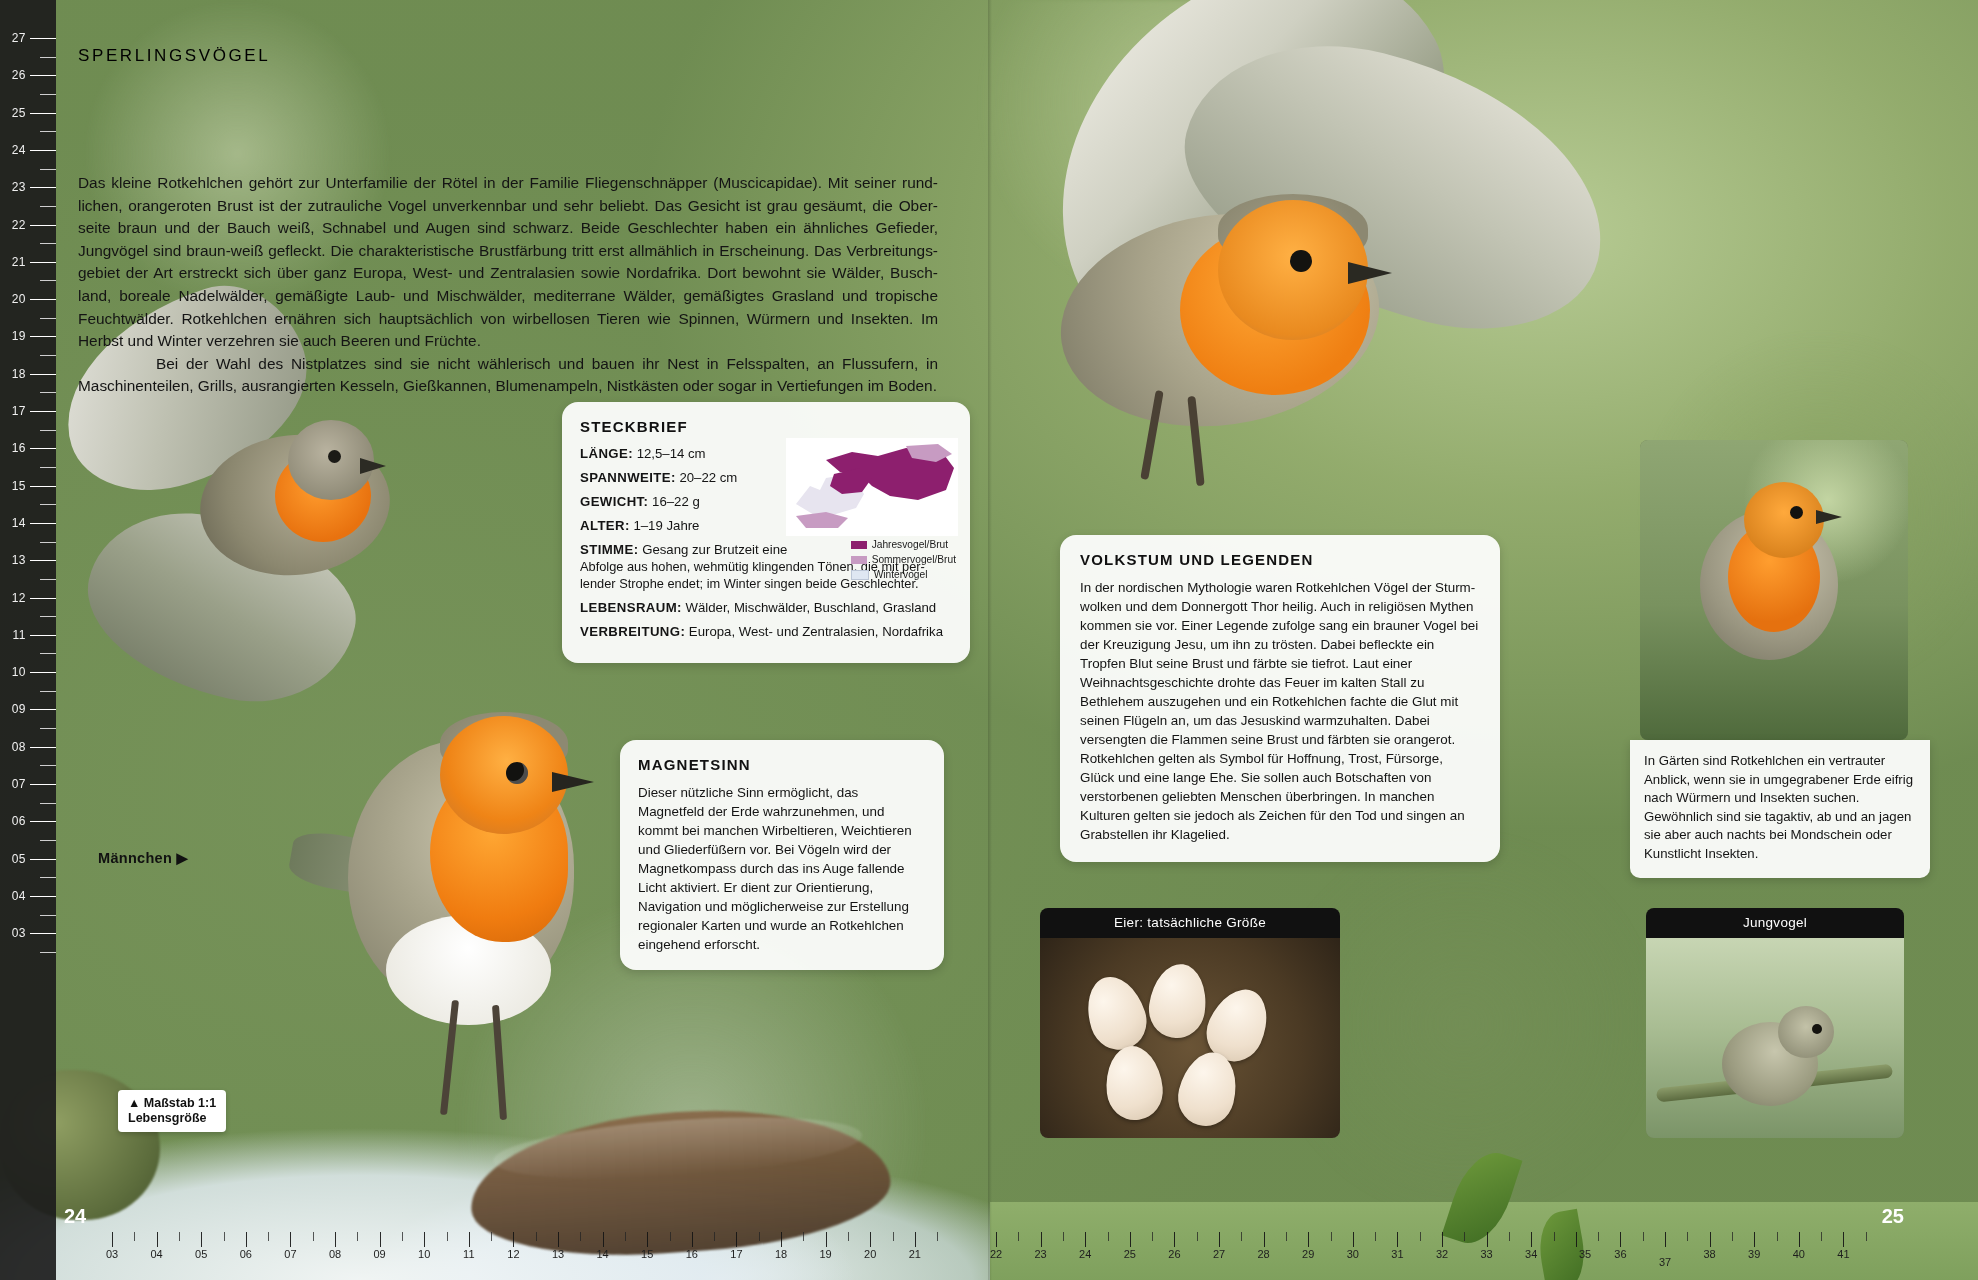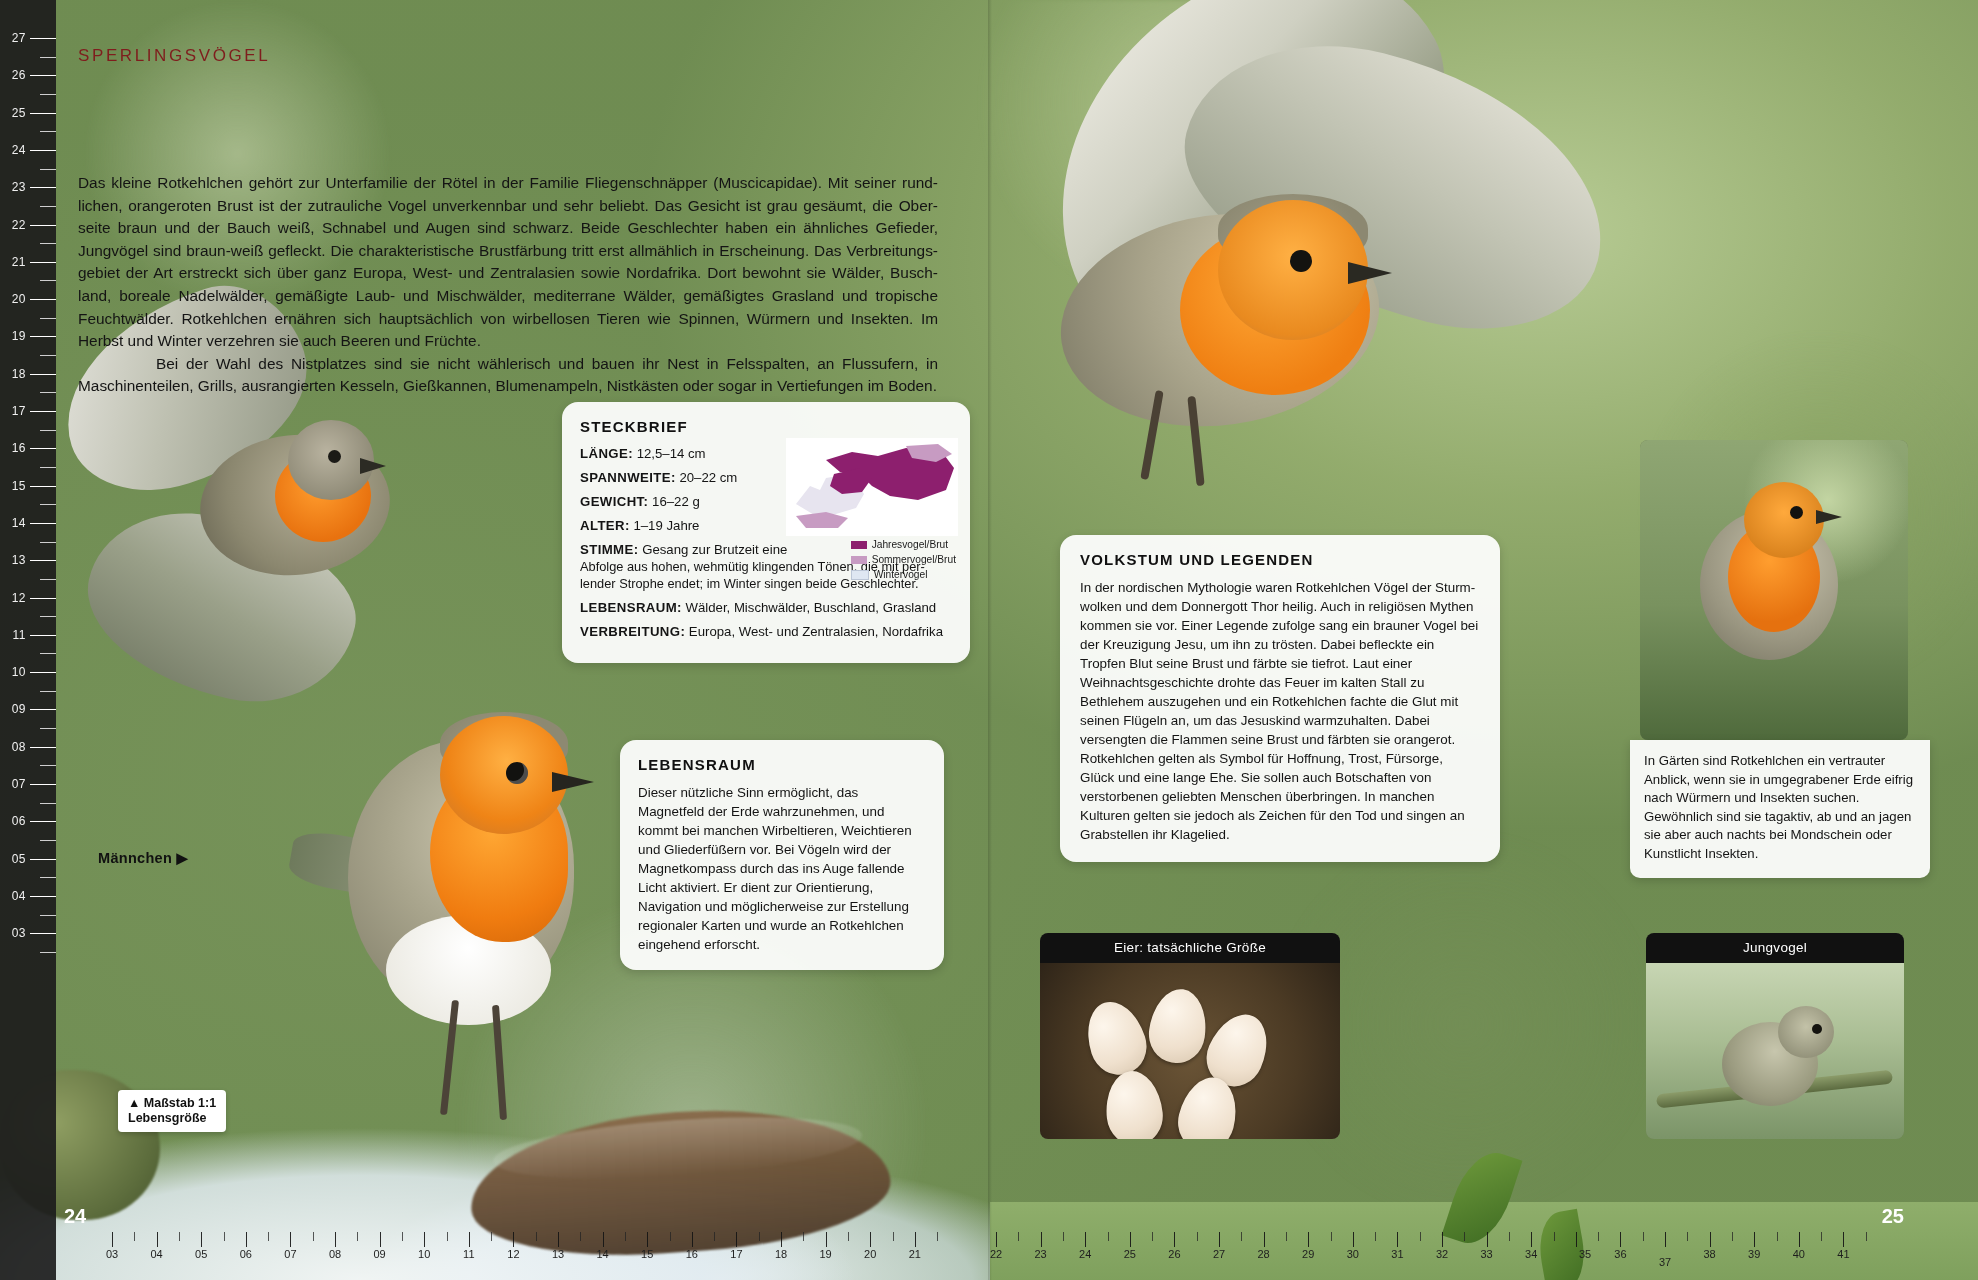--- a/index.html
+++ b/index.html
@@ -147,21 +147,21 @@
     transform: translateX(-50%);
     color: #1e1e1e;
   }
 
   
   .kicker {
     position: absolute;
     left: 78px; top: 46px;
     font-size: 17px;
     letter-spacing: 2.6px;
-    color: #7f1d1d;
+    color: #000000;
     font-weight: 400;
   }
   .title {
     position: absolute;
     left: 74px; top: 100px;
     font-size: 42px;
     color: #101010;
     font-weight: 400;
     white-space: nowrap;
   }
@@ -266,21 +266,21 @@
   }
 
   .robin-perch { left: 1640px; top: 440px; width: 268px; height: 300px; }
   .robin-perch .scene {
     position: absolute; inset: 0;
     background:
       radial-gradient(circle 120px at 70% 20%, rgba(205,222,172,.85), rgba(150,175,120,0) 70%),
       linear-gradient(180deg, #8fa673 0%, #79925f 55%, #4f6a3c 100%);
   }
 
-  .bottom-photo { top: 933px; height: 206px; }
+  .bottom-photo { top: 908px; height: 230px; }
   .bp1 { left: 1040px; width: 300px; }
   .bp2 { left: 1348px; width: 290px; }
   .bp3 { left: 1646px; width: 258px; }
 
   .eggs-scene {
     position: absolute; inset: 28px 0 0 0;
     background: radial-gradient(circle at 50% 55%, #6a5436 0%, #4b3a24 60%, #2e2418 100%);
   }
   .egg {
     position: absolute;
@@ -848,21 +848,21 @@
         <span>Sommervogel/Brut</span>
       </div>
       <div class="lrow">
         <span class="sw" style="background:#dfe7f2;border:1px solid #bcc6d6"></span>
         <span>Wintervogel</span>
       </div>
     </div>
   </div>
 
   <div class="card magnet">
-    <h3>LEBENSRAUM</h3>
+    <h3>MAGNETSINN</h3>
     <div class="body">Dieser nützliche Sinn ermöglicht, das Magnetfeld der Erde wahrzunehmen, und kommt bei manchen Wirbeltieren, Weich­tieren und Gliederfüßern vor. Bei Vögeln wird der Magnetkompass durch das ins Au­ge fallende Licht aktiviert. Er dient zur Ori­entierung, Navigation und möglicherweise zur Erstellung regionaler Karten und wurde an Rotkehlchen eingehend erforscht.</div>
   </div>
 
   <div class="card volkstum">
     <h3>VOLKSTUM UND LEGENDEN</h3>
     <div class="body">In der nordischen Mythologie waren Rotkehlchen Vögel der Sturm­wolken und dem Donnergott Thor heilig. Auch in religiösen Mythen kommen sie vor. Einer Legende zufolge sang ein brauner Vogel bei der Kreuzigung Jesu, um ihn zu trösten. Dabei befleckte ein Tropfen Blut seine Brust und färbte sie tiefrot. Laut einer Weihnachtsgeschichte drohte das Feuer im kalten Stall zu Bethlehem auszugehen und ein Rotkehl­chen fachte die Glut mit seinen Flügeln an, um das Jesuskind warmzuhalten. Dabei versengten die Flammen seine Brust und färbten sie orangerot. Rotkehlchen gelten als Symbol für Hoffnung, Trost, Fürsorge, Glück und eine lange Ehe. Sie sol­len auch Botschaften von verstorbenen geliebten Menschen überbringen. In manchen Kulturen gelten sie jedoch als Zeichen für den Tod und singen an Grabstellen ihr Klagelied.</div>
   </div>
 
   <div class="photo robin-perch rounded">
     <div class="scene"></div>

